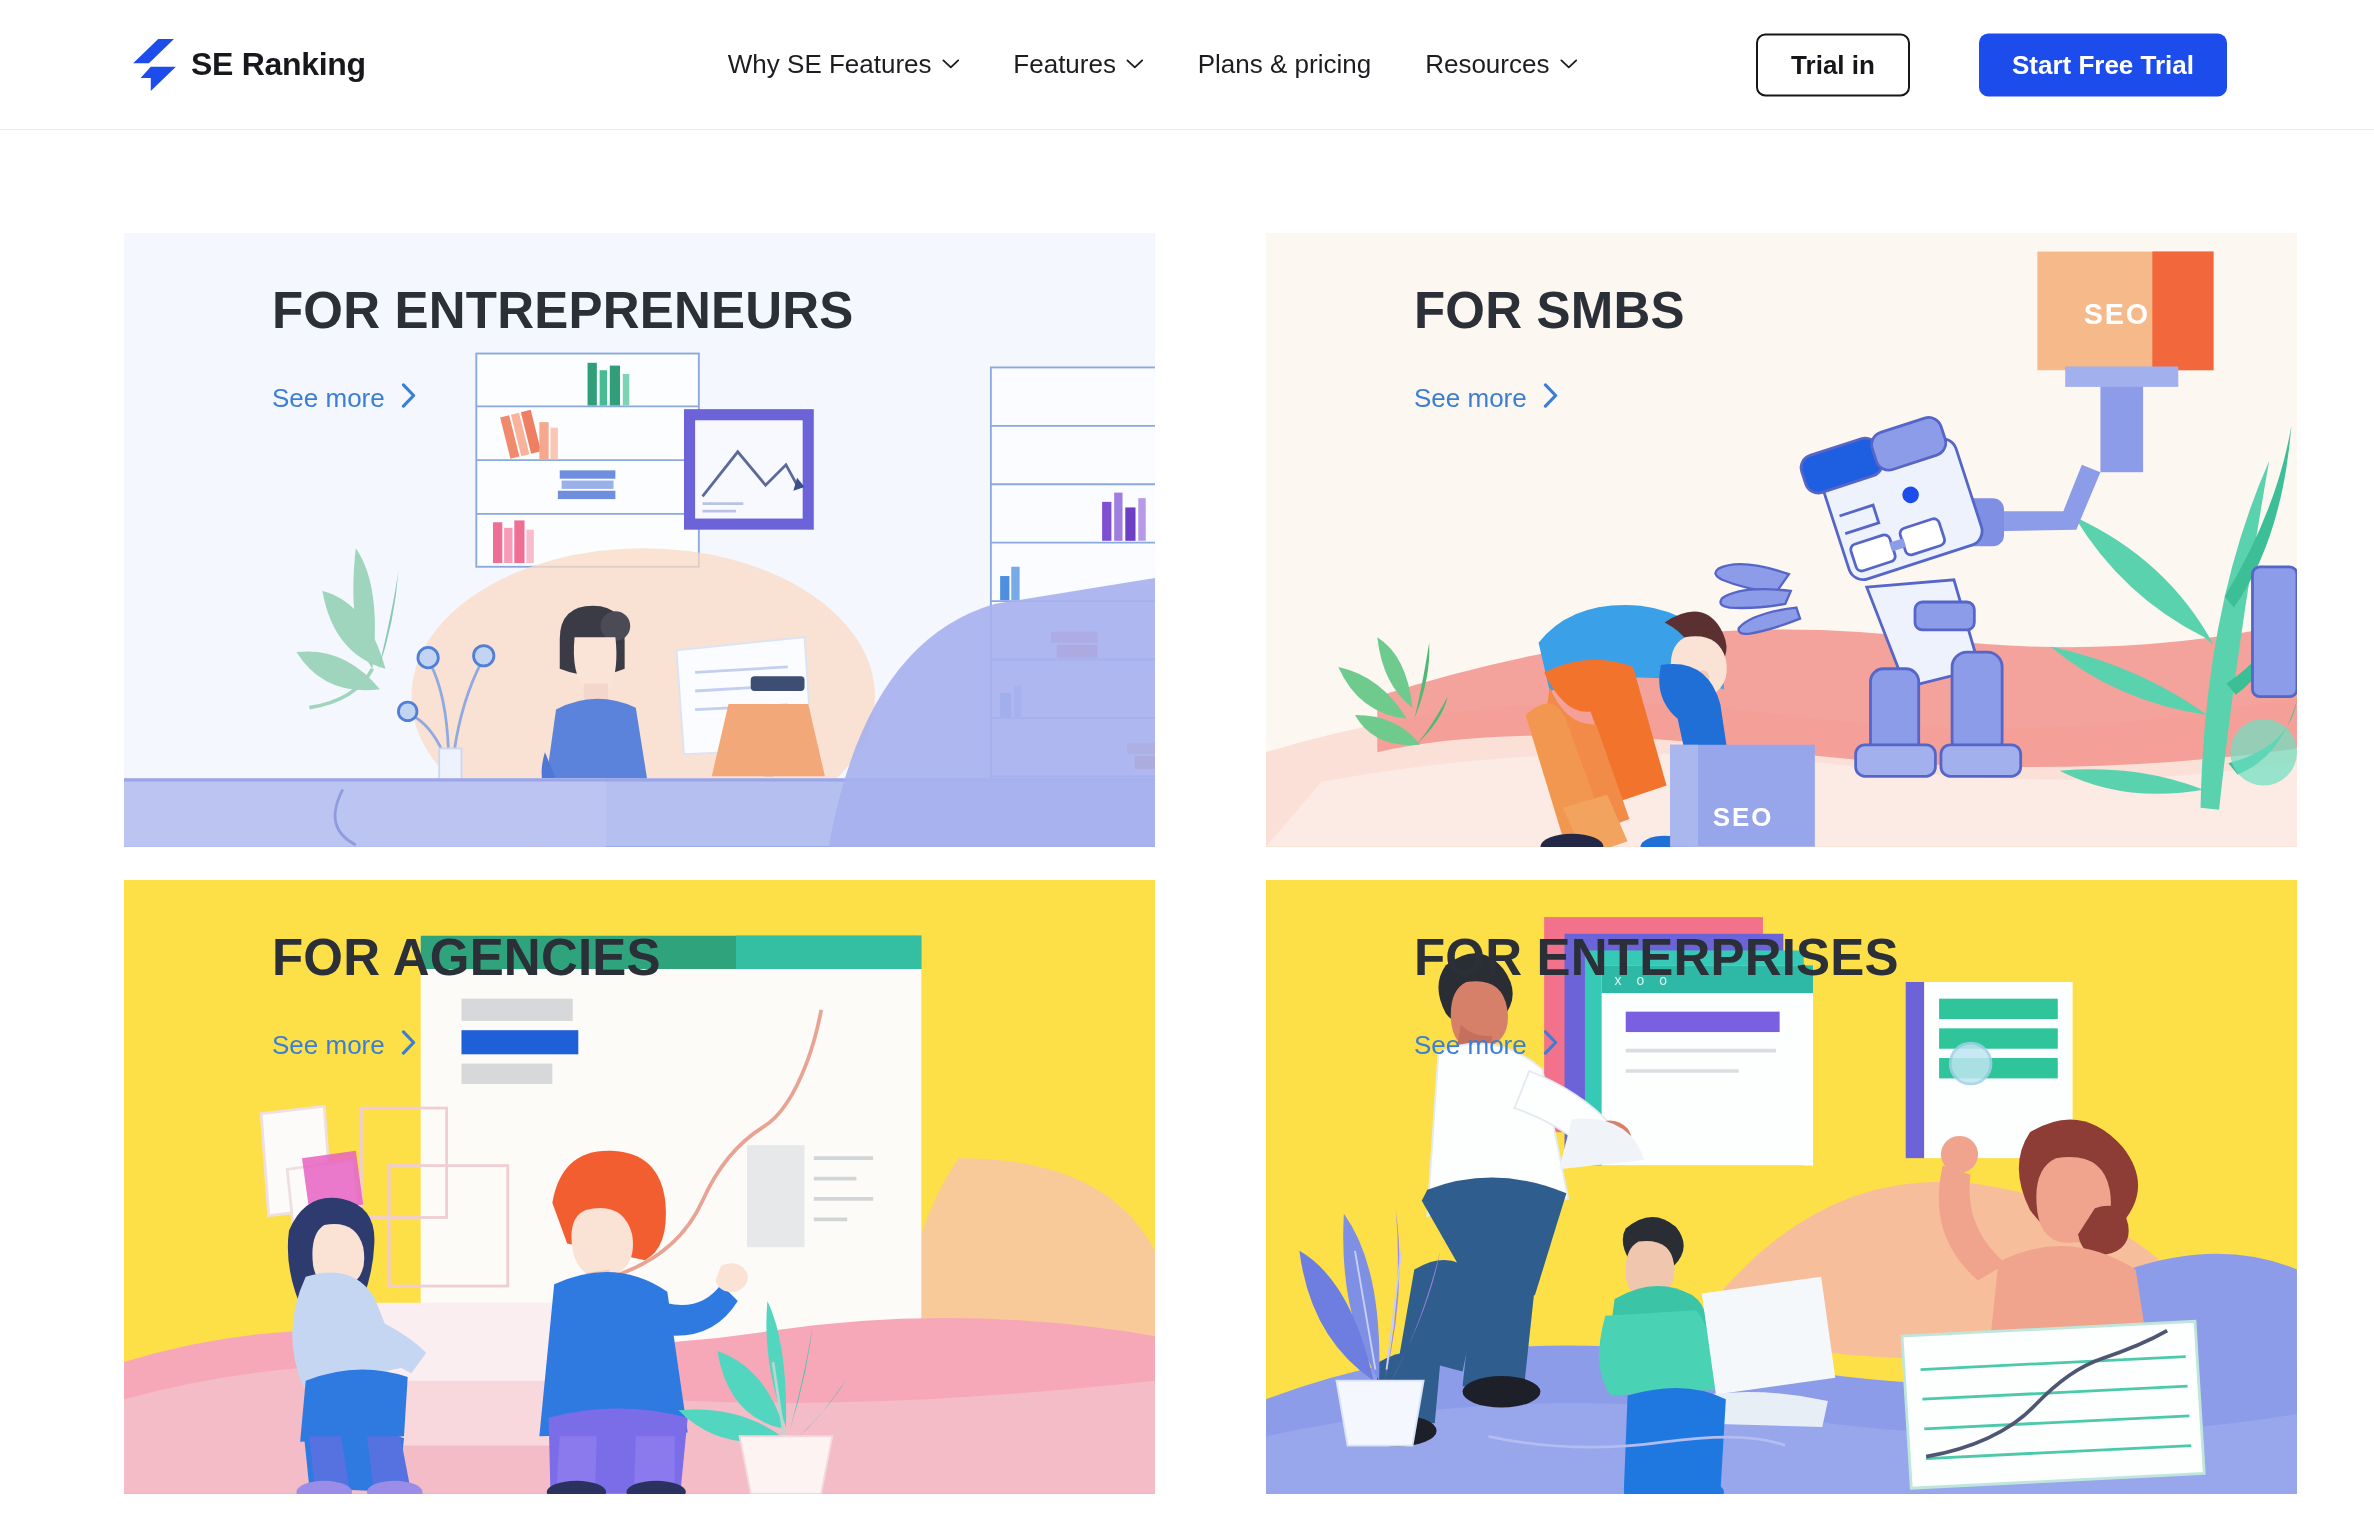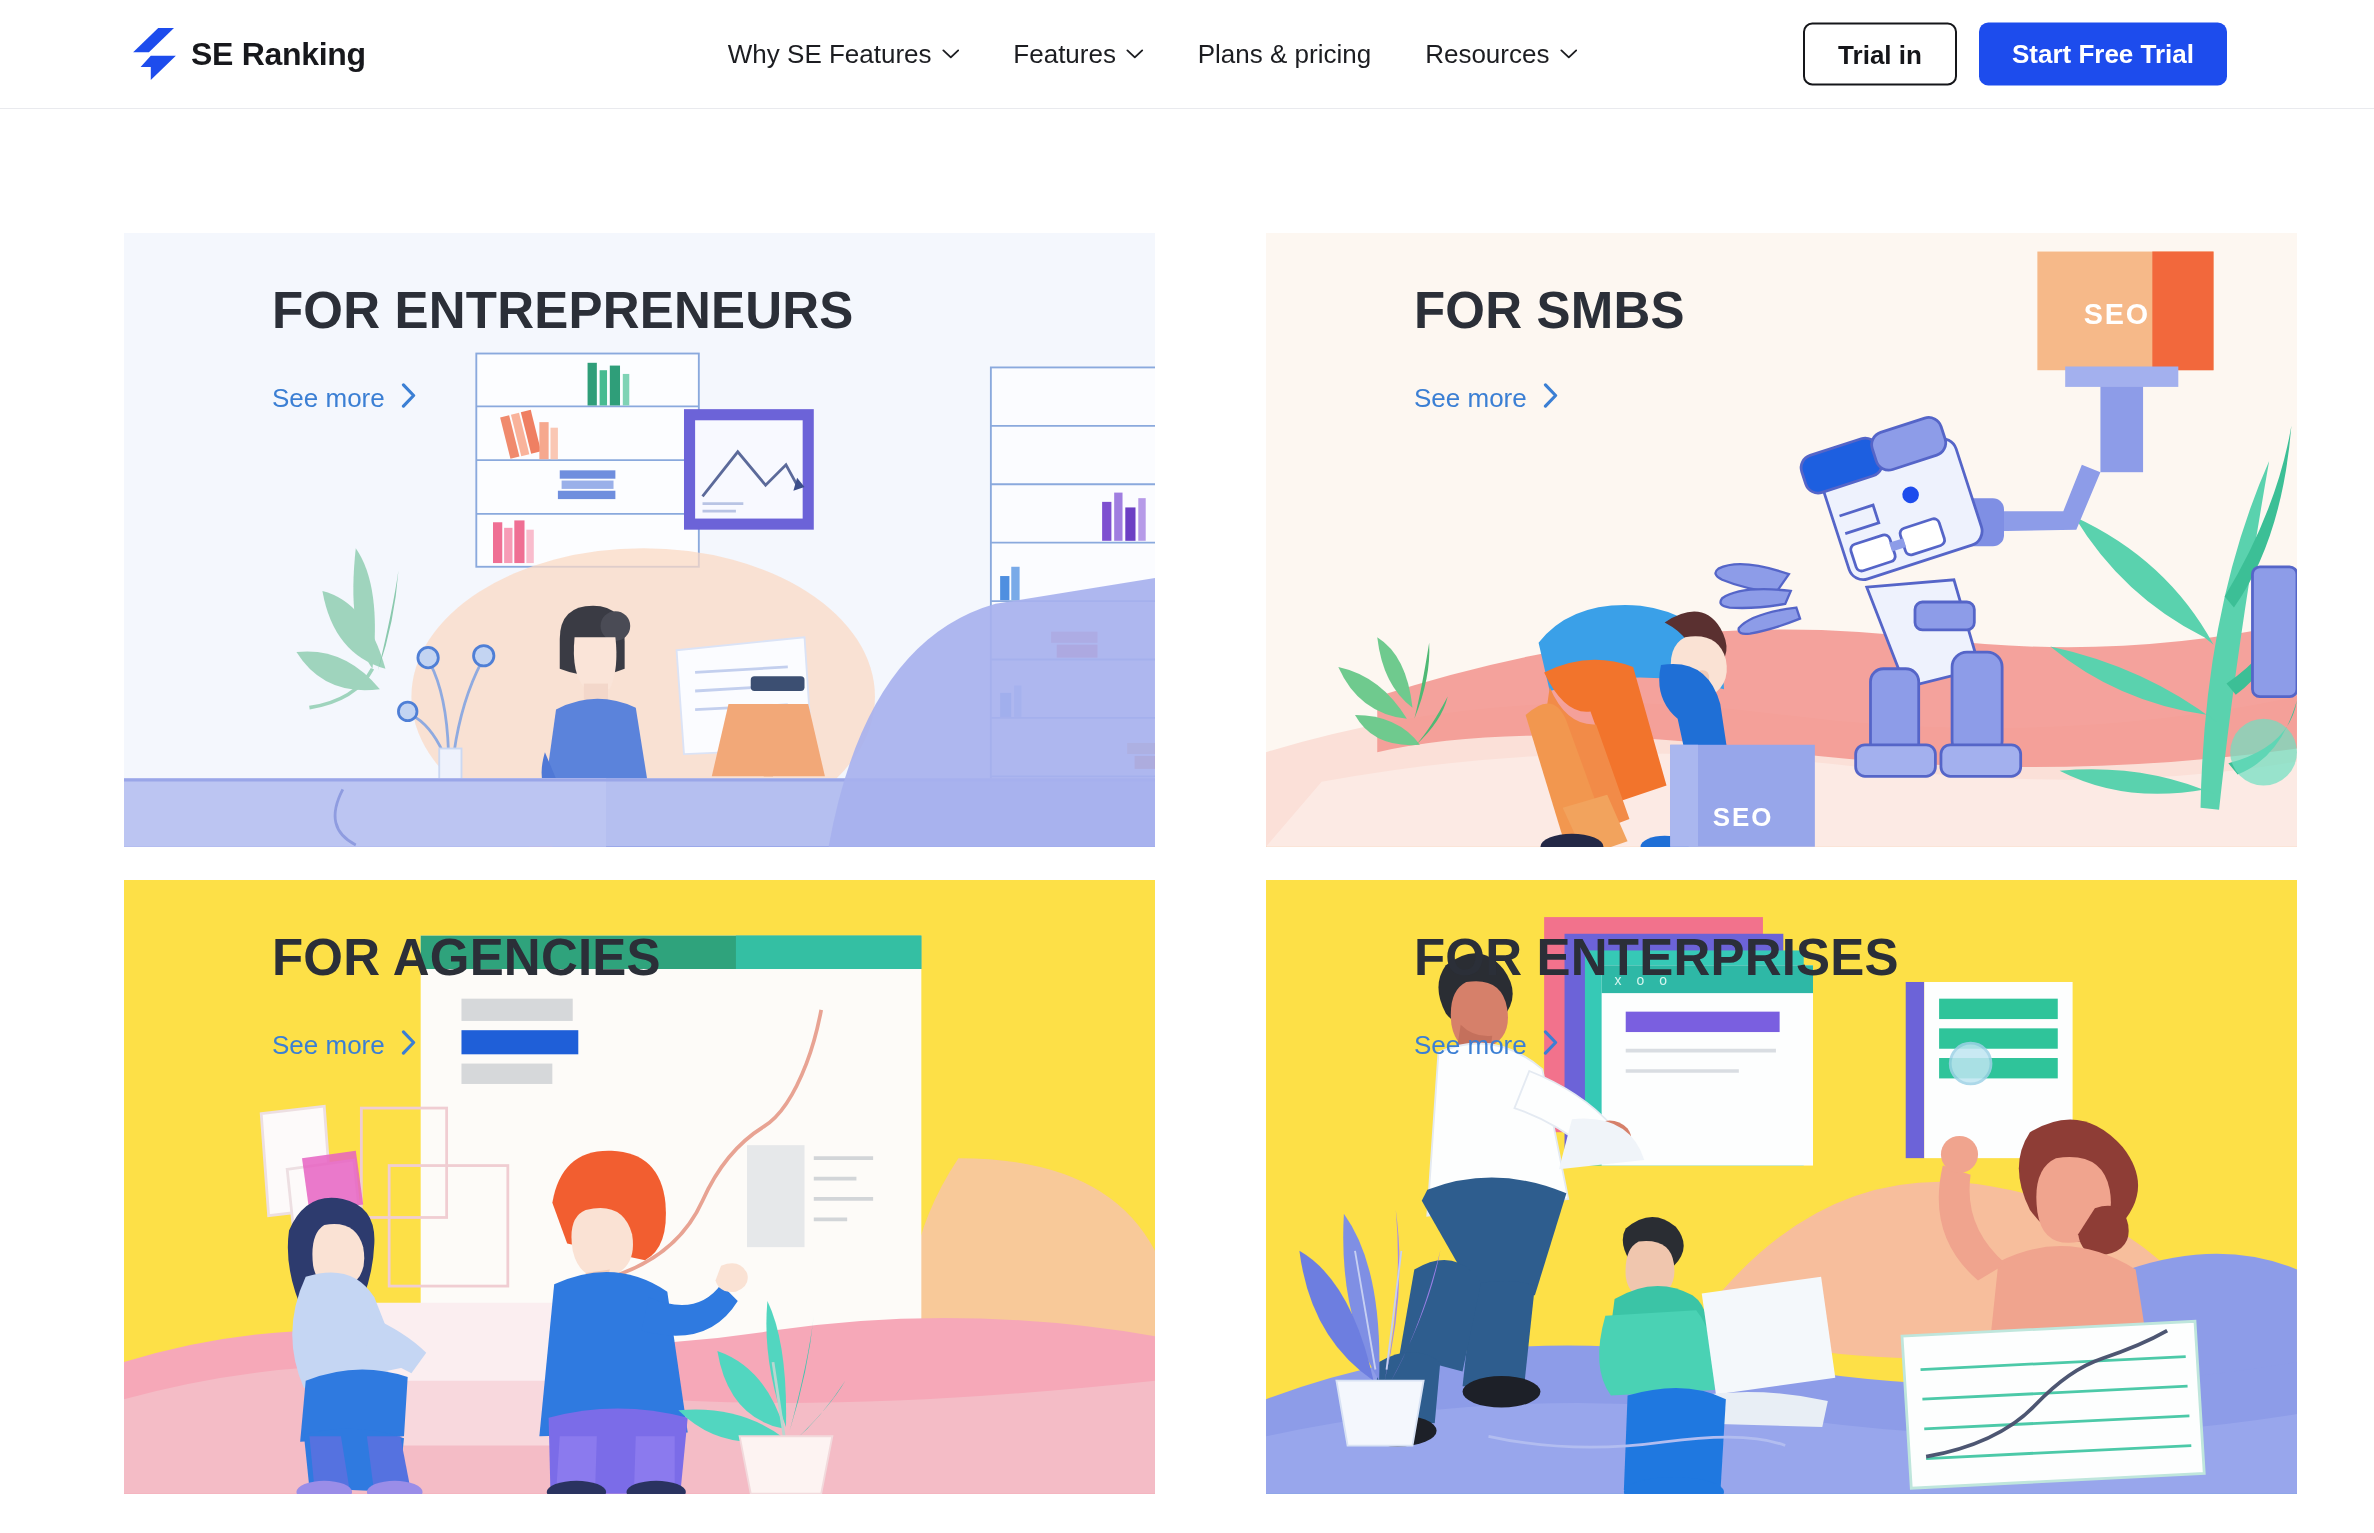--- a/index.html
+++ b/index.html
@@ -6,21 +6,21 @@
   html, body {
     width: 2375px; height: 1533px;
     background: #ffffff;
     font-family: "Liberation Sans", sans-serif;
     overflow: hidden;
   }
 
   
   .site-header {
     position: relative;
-    height: 109px;
+    height: 130px;
     width: 100%;
     border-bottom: 1.9px solid #e9eaee;
     display: flex;
     align-items: center;
     background: #fff;
   }
   .logo-block {
     display: flex; align-items: center; gap: 15px;
     margin-left: 133px;
   }
@@ -51,20 +51,21 @@
     padding: 0 33px; height: 63px; line-height: 58px;
     font-family: "Liberation Sans", sans-serif; cursor: pointer;
     white-space: nowrap;
   }
   .btn-trial {
     background: #1d4ced; border: none; border-radius: 9.3px;
     font-size: 26px; font-weight: bold; color: #fff;
     padding: 0 33px; height: 63px; line-height: 63px;
     font-family: "Liberation Sans", sans-serif; cursor: pointer;
     white-space: nowrap;
+    margin-left: 47px;
   }
 
   
   .cards-grid {
     position: absolute;
     left: 124px; top: 233px;
     width: 2174px;
     display: grid;
     grid-template-columns: 1031px 1031px;
     grid-template-rows: 614px 614px;

